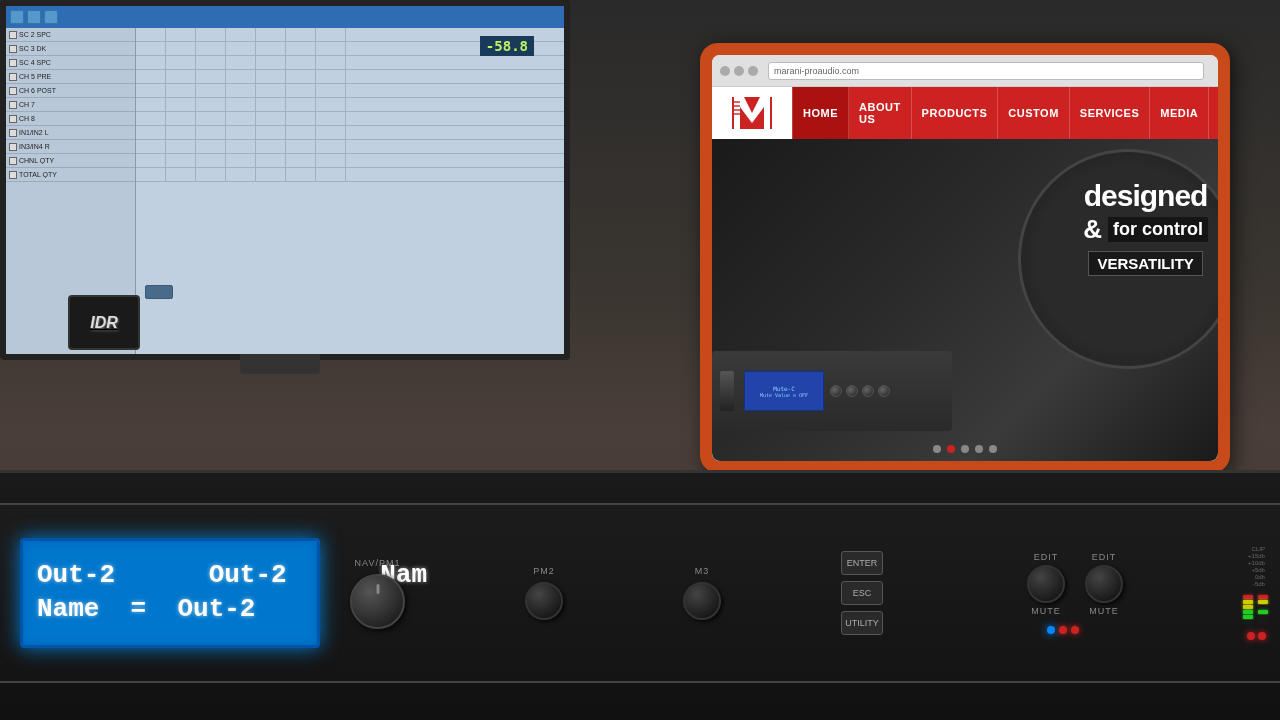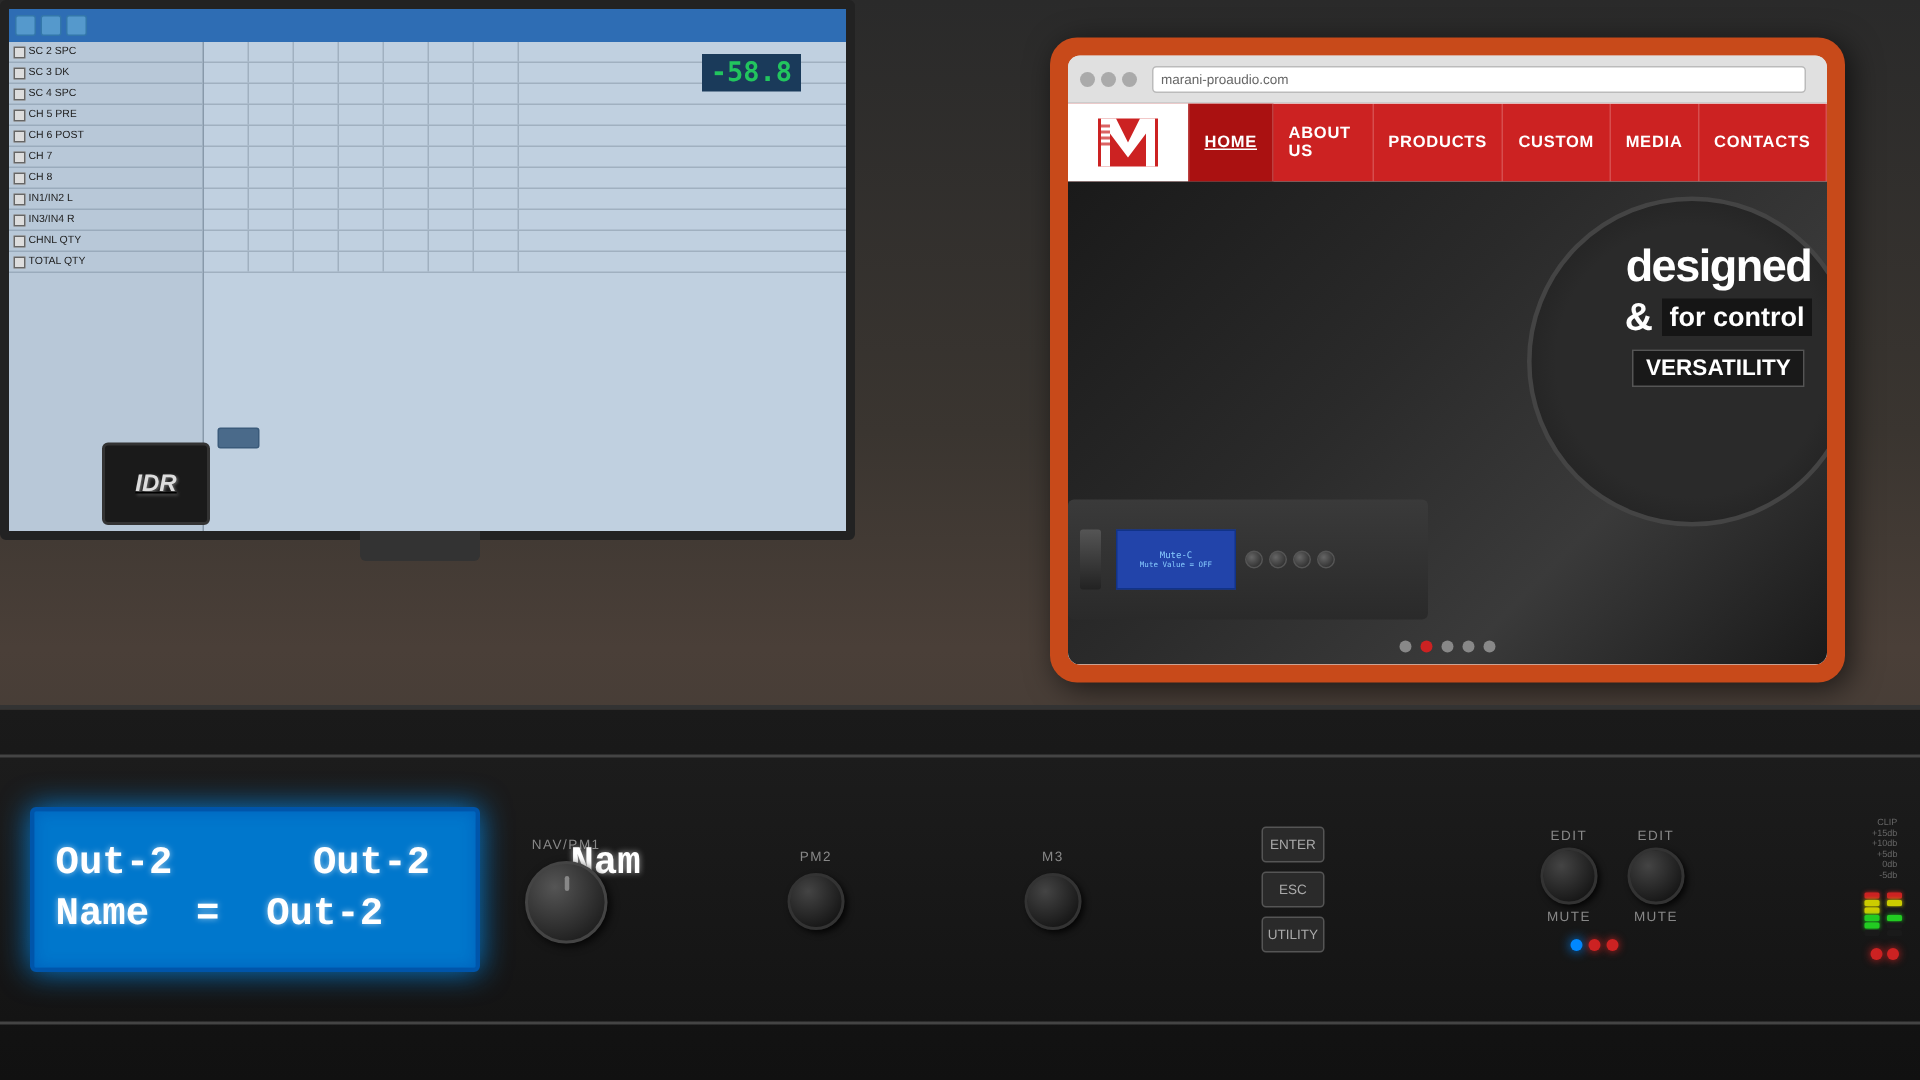--- a/index.html
+++ b/index.html
@@ -123,22 +123,22 @@
     .grid-cell {
       border-right: 1px solid #a0b0c0;
       min-width: 30px;
     }
 
     .level-indicator {
       position: absolute;
       top: 8px;
       right: 30px;
       background: #1a3a5a;
-      color: #22c55e;
-      font-size: 18px;
+      color: #bef264;
+      font-size: 14px;
       font-weight: bold;
       padding: 2px 6px;
       font-family: monospace;
     }
 
     
     .idr-box {
       position: absolute;
       left: 68px;
       top: 295px;
@@ -169,21 +169,21 @@
       width: 80px;
       height: 20px;
       background: #333;
       border-radius: 0 0 4px 4px;
     }
 
     
     .tablet-wrapper {
       position: absolute;
       right: 50px;
-      top: 25px;
+      top: 43px;
       width: 530px;
       height: 430px;
     }
 
     .tablet-case {
       width: 100%;
       height: 100%;
       background: #c84a1a;
       border-radius: 18px;
       padding: 12px;
@@ -273,21 +273,20 @@
       display: flex;
       align-items: center;
       cursor: pointer;
       text-transform: uppercase;
       letter-spacing: 0.5px;
       border-right: 1px solid rgba(255,255,255,0.2);
     }
 
     .nav-item:first-child {
       border-left: 1px solid rgba(255,255,255,0.2);
-      text-decoration: underline;
     }
 
     .nav-item.active {
       background: #aa1111;
     }
 
     
     .hero {
       height: calc(100% - 52px);
       background: linear-gradient(135deg, #1a1a1a 0%, #2a2a2a 40%, #3a3a3a 70%, #1a1a1a 100%);
@@ -781,20 +780,21 @@
               <rect x="4" y="12" width="6" height="2" fill="#cc2222" opacity="0.7"></rect>
               <rect x="4" y="16" width="6" height="2" fill="#cc2222" opacity="0.7"></rect>
               <rect x="4" y="20" width="6" height="2" fill="#cc2222" opacity="0.7"></rect>
             </svg>
           </div>
           <div class="nav-items">
             <div class="nav-item active">HOME</div>
             <div class="nav-item">ABOUT US</div>
             <div class="nav-item">PRODUCTS</div>
             <div class="nav-item">CUSTOM</div>
+            <div class="nav-item">SERVICES</div>
             <div class="nav-item">MEDIA</div>
             <div class="nav-item">CONTACTS</div>
           </div>
         </div>
 
         <div class="hero">
           <div class="hero-circle"></div>
 
           <div class="hero-device">
             <div style="width:14px;height:40px;background:linear-gradient(180deg,#555,#222);border-radius:2px;margin-right:4px;"></div>

